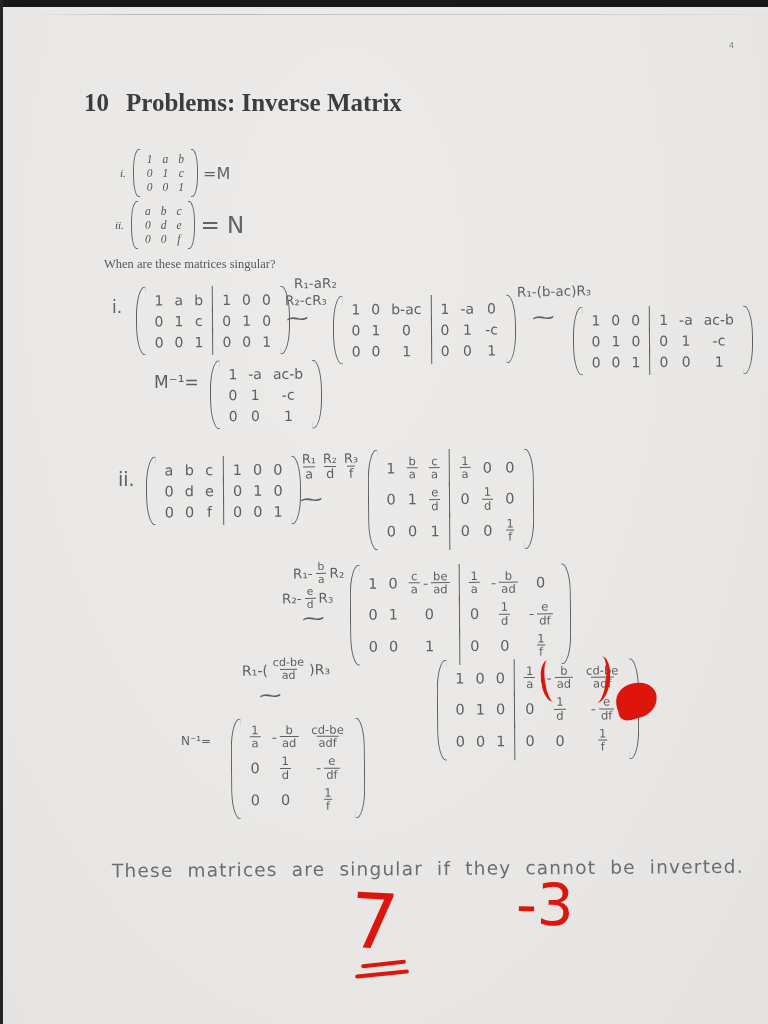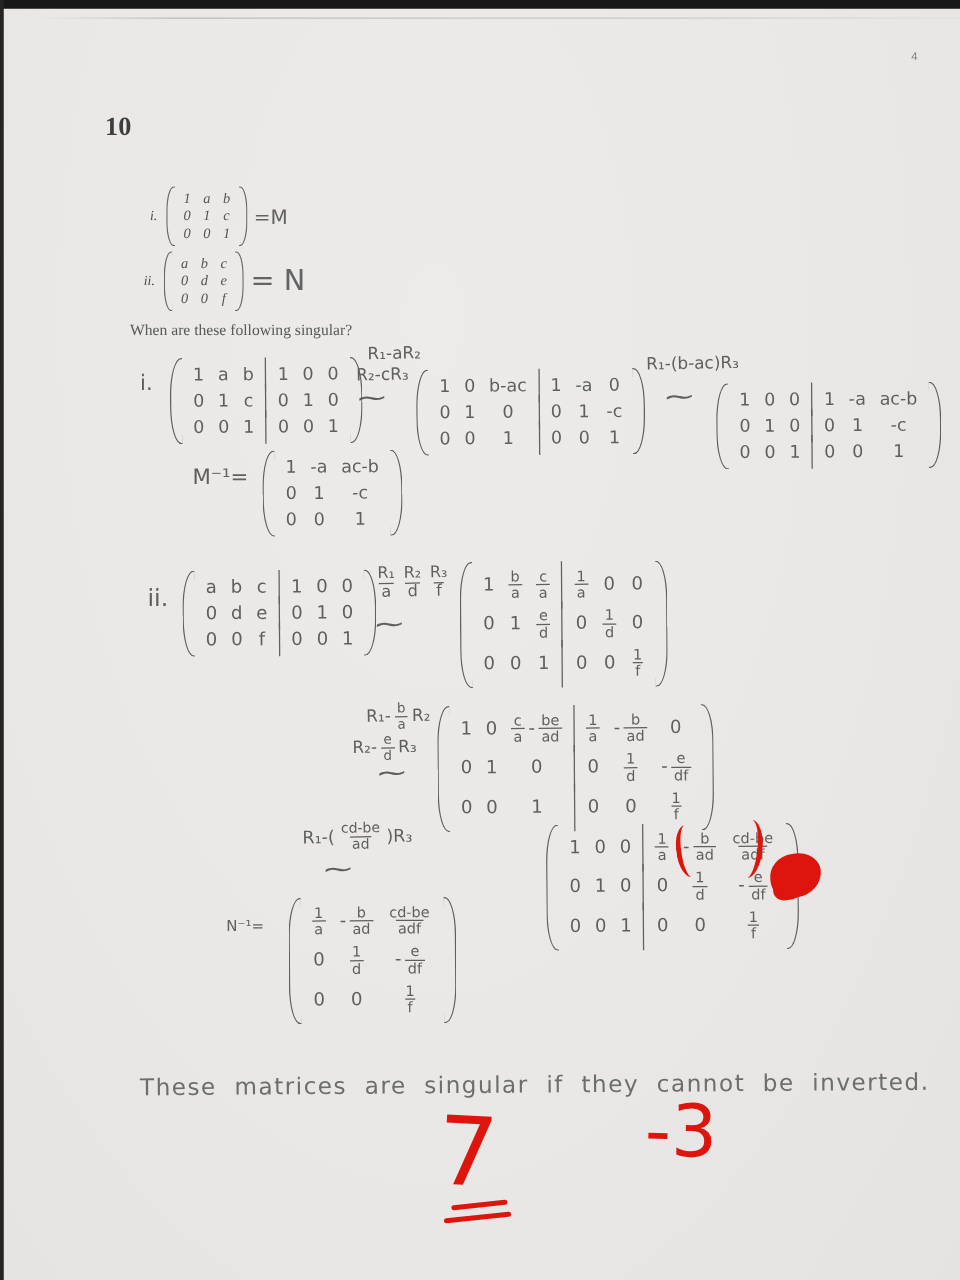--- a/index.html
+++ b/index.html
@@ -9,21 +9,21 @@
   .page{position:absolute;inset:0;width:768px;height:1024px;
         background:radial-gradient(ellipse at 45% 25%, #ecebe9 0%, #e9e8e6 55%, #e4e3e1 100%);}
   .top-edge{position:absolute;left:0;top:0;width:768px;height:7px;background:#181818;}
   .left-edge{position:absolute;left:0;top:0;width:3px;height:1024px;background:#242424;}
   .crease{position:absolute;left:28px;top:14px;width:740px;height:1px;
           background:linear-gradient(90deg,rgba(130,130,128,.0),rgba(130,130,128,.45) 15%,rgba(130,130,128,.3) 70%,rgba(130,130,128,.05));}
   .abs{position:absolute;}
 
   
   .print{color:#4a4a4a;font-family:"Liberation Serif","DejaVu Serif",serif;}
-  .hdr{display:flex;gap:17px;font-weight:bold;font-size:21px;color:#3d3d3d;}
+  .hdr{display:flex;gap:17px;font-weight:bold;font-size:25px;color:#3d3d3d;}
   .body-text{font-size:12.5px;color:#585858;}
   .pitem{display:flex;align-items:center;gap:5px;}
   .pitem .ilabel{font-style:italic;font-size:11px;margin-right:2px;}
   .pmatrix{display:flex;align-items:stretch;color:#555;}
   .pmatrix .mcell{font-style:italic;font-size:11.5px;padding:1px 5px;}
   .pmatrix .paren{width:6px;}
   .pmatrix .paren.l{border-left:1.2px solid #666;border-top:1.2px solid #666;border-bottom:1.2px solid #666;border-radius:6px 0 0 6px/20px 0 0 20px;}
   .pmatrix .paren.r{border-right:1.2px solid #666;border-top:1.2px solid #666;border-bottom:1.2px solid #666;border-radius:0 6px 6px 0/0 20px 20px 0;}
 
   
@@ -63,20 +63,21 @@
 <body>
 
 <div class="page">
   <div class="top-edge"></div>
   <div class="left-edge"></div>
   <div class="crease"></div>
   <div class="abs corner-mark" style="left:729px;top:40px;">4</div>
 
   <div class="abs print hdr" style="left:84px;top:89px;">
     <span>10</span>
+    <span>Problems: Inverse Matrix</span>
   </div>
 
   <div class="abs print pitem" style="left:120px;top:149px;">
     <span class="ilabel">i.</span>
     <span class="pmatrix">
       <span class="paren l"></span>
       <span class="mgrid" style="grid-template-columns: repeat(3, auto);">
           <span class="mcell math">
             <span class="tok">1</span>
           </span>
@@ -141,21 +142,21 @@
           </span>
           <span class="mcell math">
             <span class="tok">f</span>
           </span>
         </span>
       <span class="paren r"></span>
     </span>
     <span class="hw eq-note" style="font-size:23px;">= N</span>
   </div>
 
-  <div class="abs print body-text" style="left:104px;top:257px;">When are these following singular?</div>
+  <div class="abs print body-text" style="left:104px;top:257px;">When are these matrices singular?</div>
 
   <div class="abs hw wlabel" style="left:112px;top:297px;">i.</div>
 
   <div class="abs hw hmatrix fs14" style="left:136px;top:286px;">
     <span class="paren l"></span>
     <span class="mgrid" style="grid-template-columns: repeat(3, auto) 8px repeat(3, auto);">
         <span class="mcell math">
           <span class="tok">1</span>
         </span>
         <span class="mcell math">

